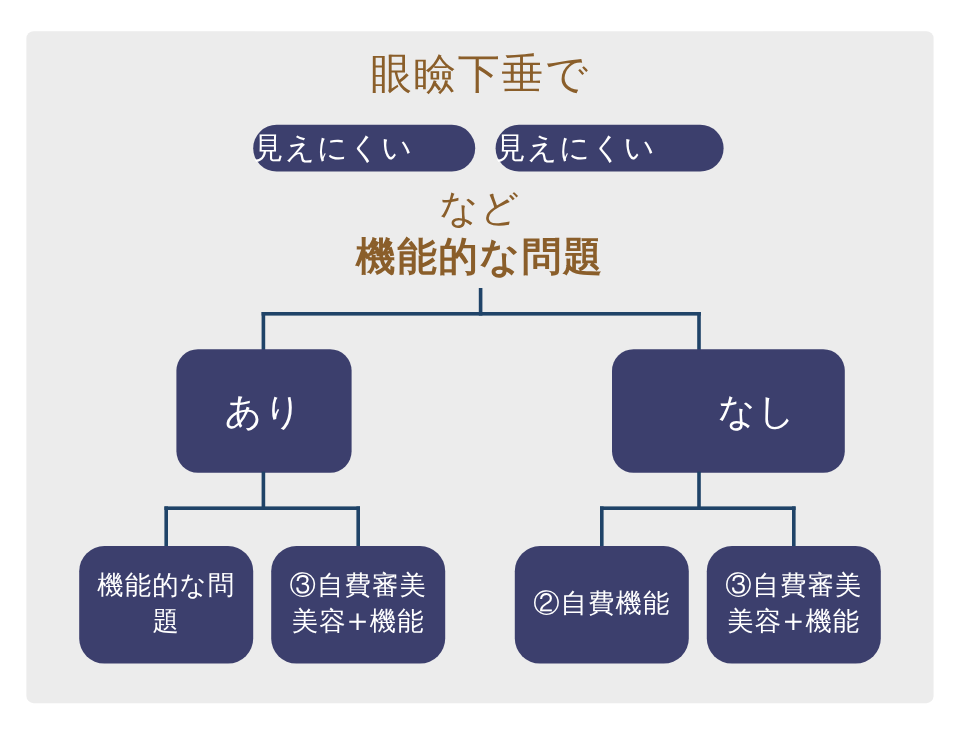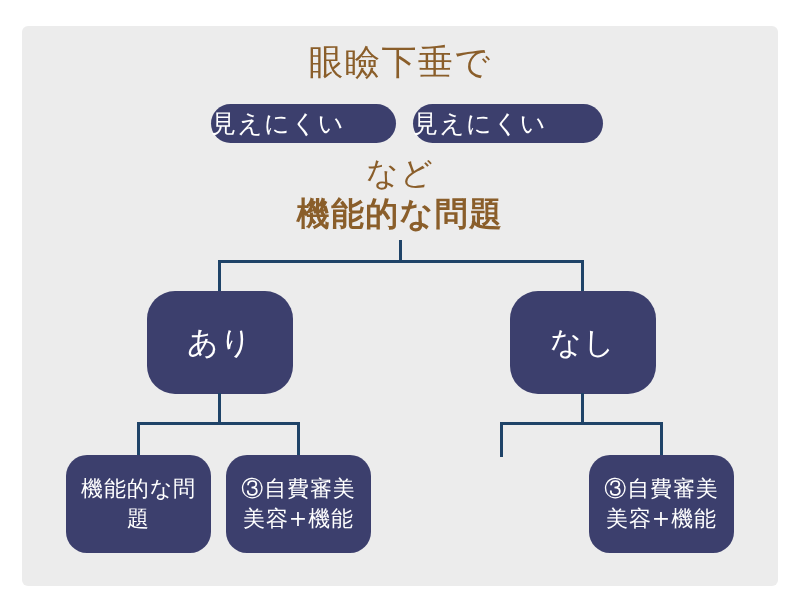--- a/index.html
+++ b/index.html
@@ -80,25 +80,25 @@
     display: flex;
     align-items: center;
     justify-content: center;
     text-align: center;
     font-family: "DejaVu Serif", "Liberation Serif", serif;
     letter-spacing: 0.04em;
   }
   .branch-node {
     width: 146px;
     height: 103px;
-    border-radius: 28px;
+    border-radius: 18px;
     font-size: 31px;
   }
   #node-ari  { left: 147px; top: 291px; }
-  #node-nashi{ left: 510px; top: 291px; }
+  #node-nashi{ left: 510px; top: 291px; padding-left: 48px; }
   .leaf-node {
     width: 145px;
     height: 98px;
     border-radius: 21px;
     font-size: 22px;
     line-height: 30px;
     padding: 0 4px;
     box-sizing: border-box;
   }
   #leaf-0 { left: 66px;  top: 455px; }
@@ -172,20 +172,26 @@
     </div>
   </div>
 
   <div class="node leaf-node" id="leaf-1">
     <div>
       <span class="leaf-text">③自費審美</span>
       <span class="leaf-text">美容+機能</span>
     </div>
   </div>
 
+  <div class="node leaf-node" id="leaf-2">
+    <div>
+      <span class="leaf-text">②自費機能</span>
+
+    </div>
+  </div>
 
   <div class="node leaf-node" id="leaf-3">
     <div>
       <span class="leaf-text">③自費審美</span>
       <span class="leaf-text">美容+機能</span>
     </div>
   </div>
 
 </div>
 

